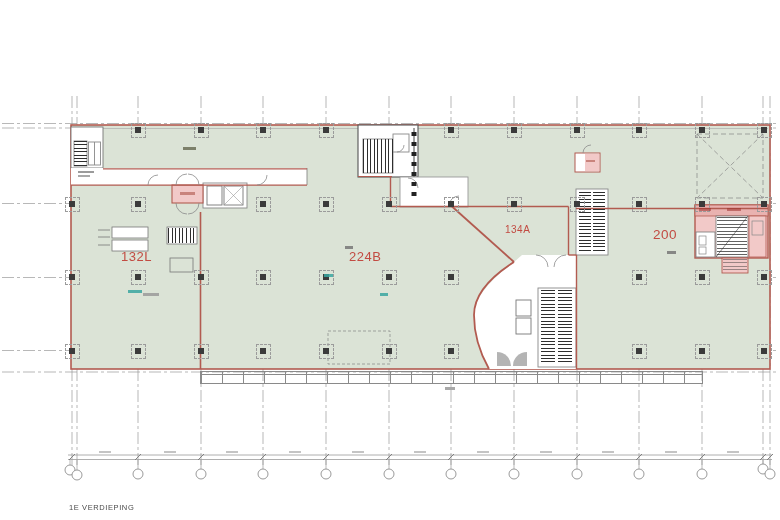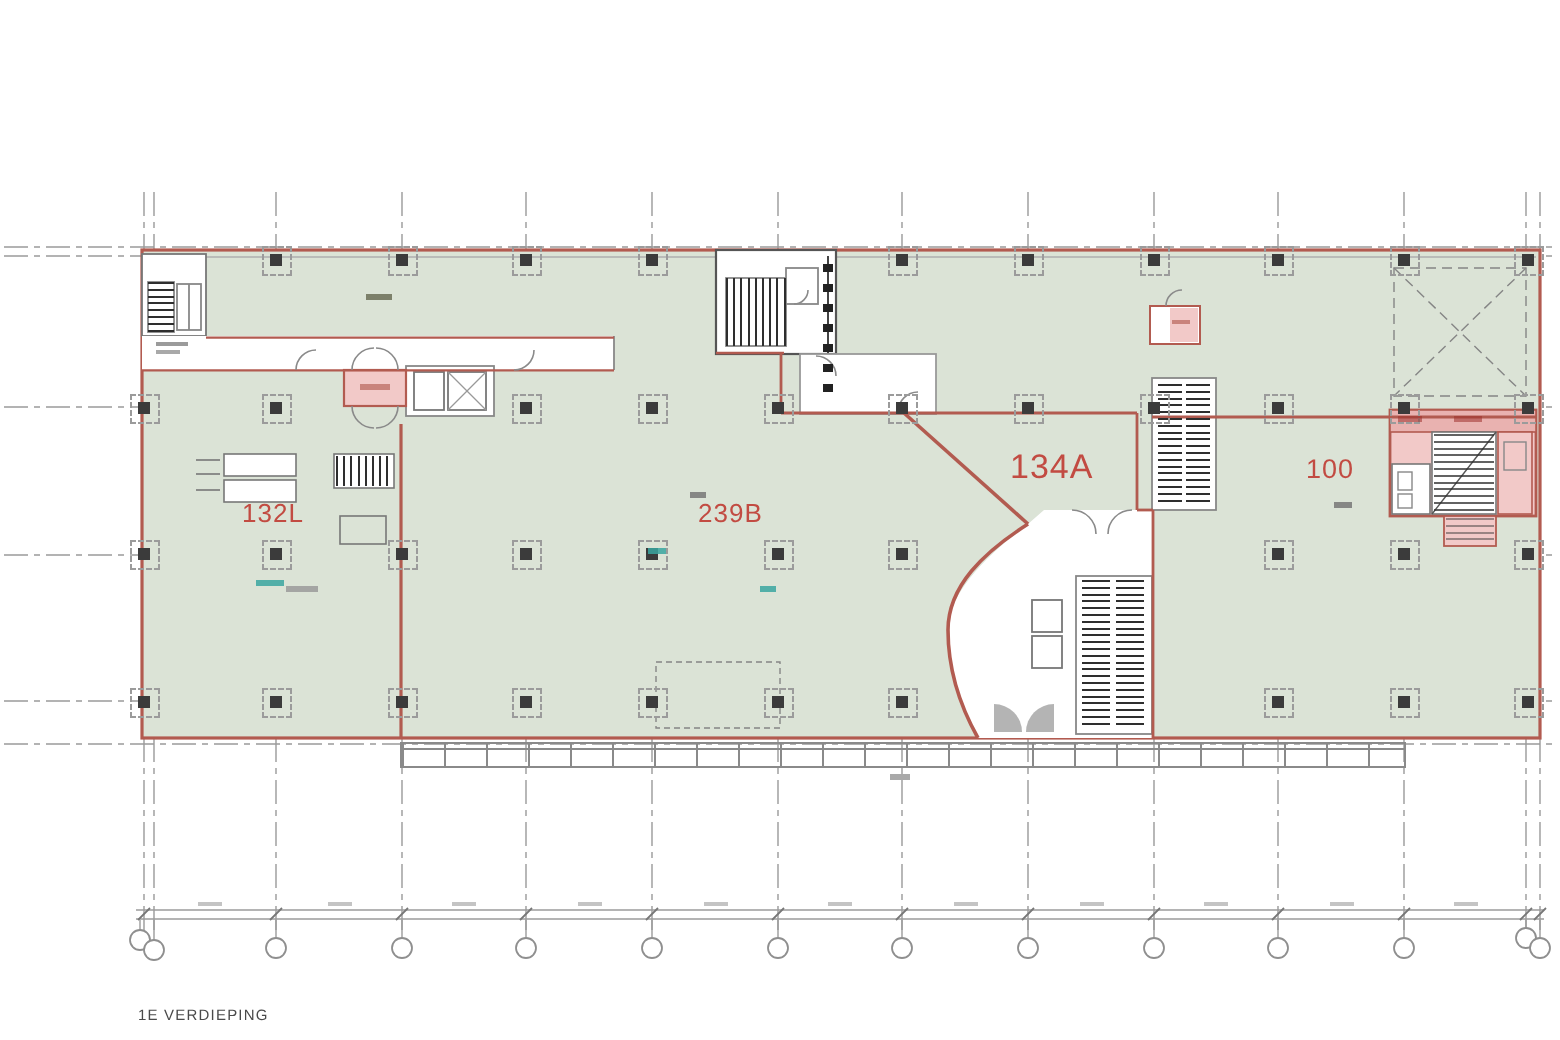--- a/index.html
+++ b/index.html
@@ -223,23 +223,23 @@
   <div class="ov hatch-h" style="left:579px;top:192px;width:12px;height:60px;"></div>
   <div class="ov hatch-h" style="left:593px;top:192px;width:12px;height:60px;"></div>
   <div class="ov hatch-h" style="left:541px;top:290px;width:14px;height:75px;"></div>
   <div class="ov hatch-h" style="left:558px;top:290px;width:14px;height:75px;"></div>
   <div class="ov hatch-h" style="left:717px;top:217px;width:30px;height:39px;opacity:.75"></div>
   <div class="ov hatch-h hatch-soft" style="left:723px;top:259px;width:24px;height:13px;"></div>
 
   <div class="canopy"></div>
 
   <span class="room-label" style="left:121px;top:249px;text-align:right;">132L</span>
-  <span class="room-label" style="left:349px;top:249px;">239B</span>
-  <span class="room-label" style="left:505px;top:224px;font-size:17px;">134A</span>
-  <span class="room-label" style="left:653px;top:227px;font-size:13.5px;">100</span>
+  <span class="room-label" style="left:349px;top:249px;">224B</span>
+  <span class="room-label" style="left:505px;top:224px;font-size:10px;">134A</span>
+  <span class="room-label" style="left:653px;top:227px;font-size:13.5px;">200</span>
 
   <span class="plan-title" style="left:69px;top:503px;">1E VERDIEPING</span>
 
 <div class="col-marker" style="left: 130.5px; top: 122.5px;">
       <i></i>
     </div>
     <div class="col-marker" style="left: 193.5px; top: 122.5px;">
       <i></i>
     </div>
     <div class="col-marker" style="left: 255.5px; top: 122.5px;">

